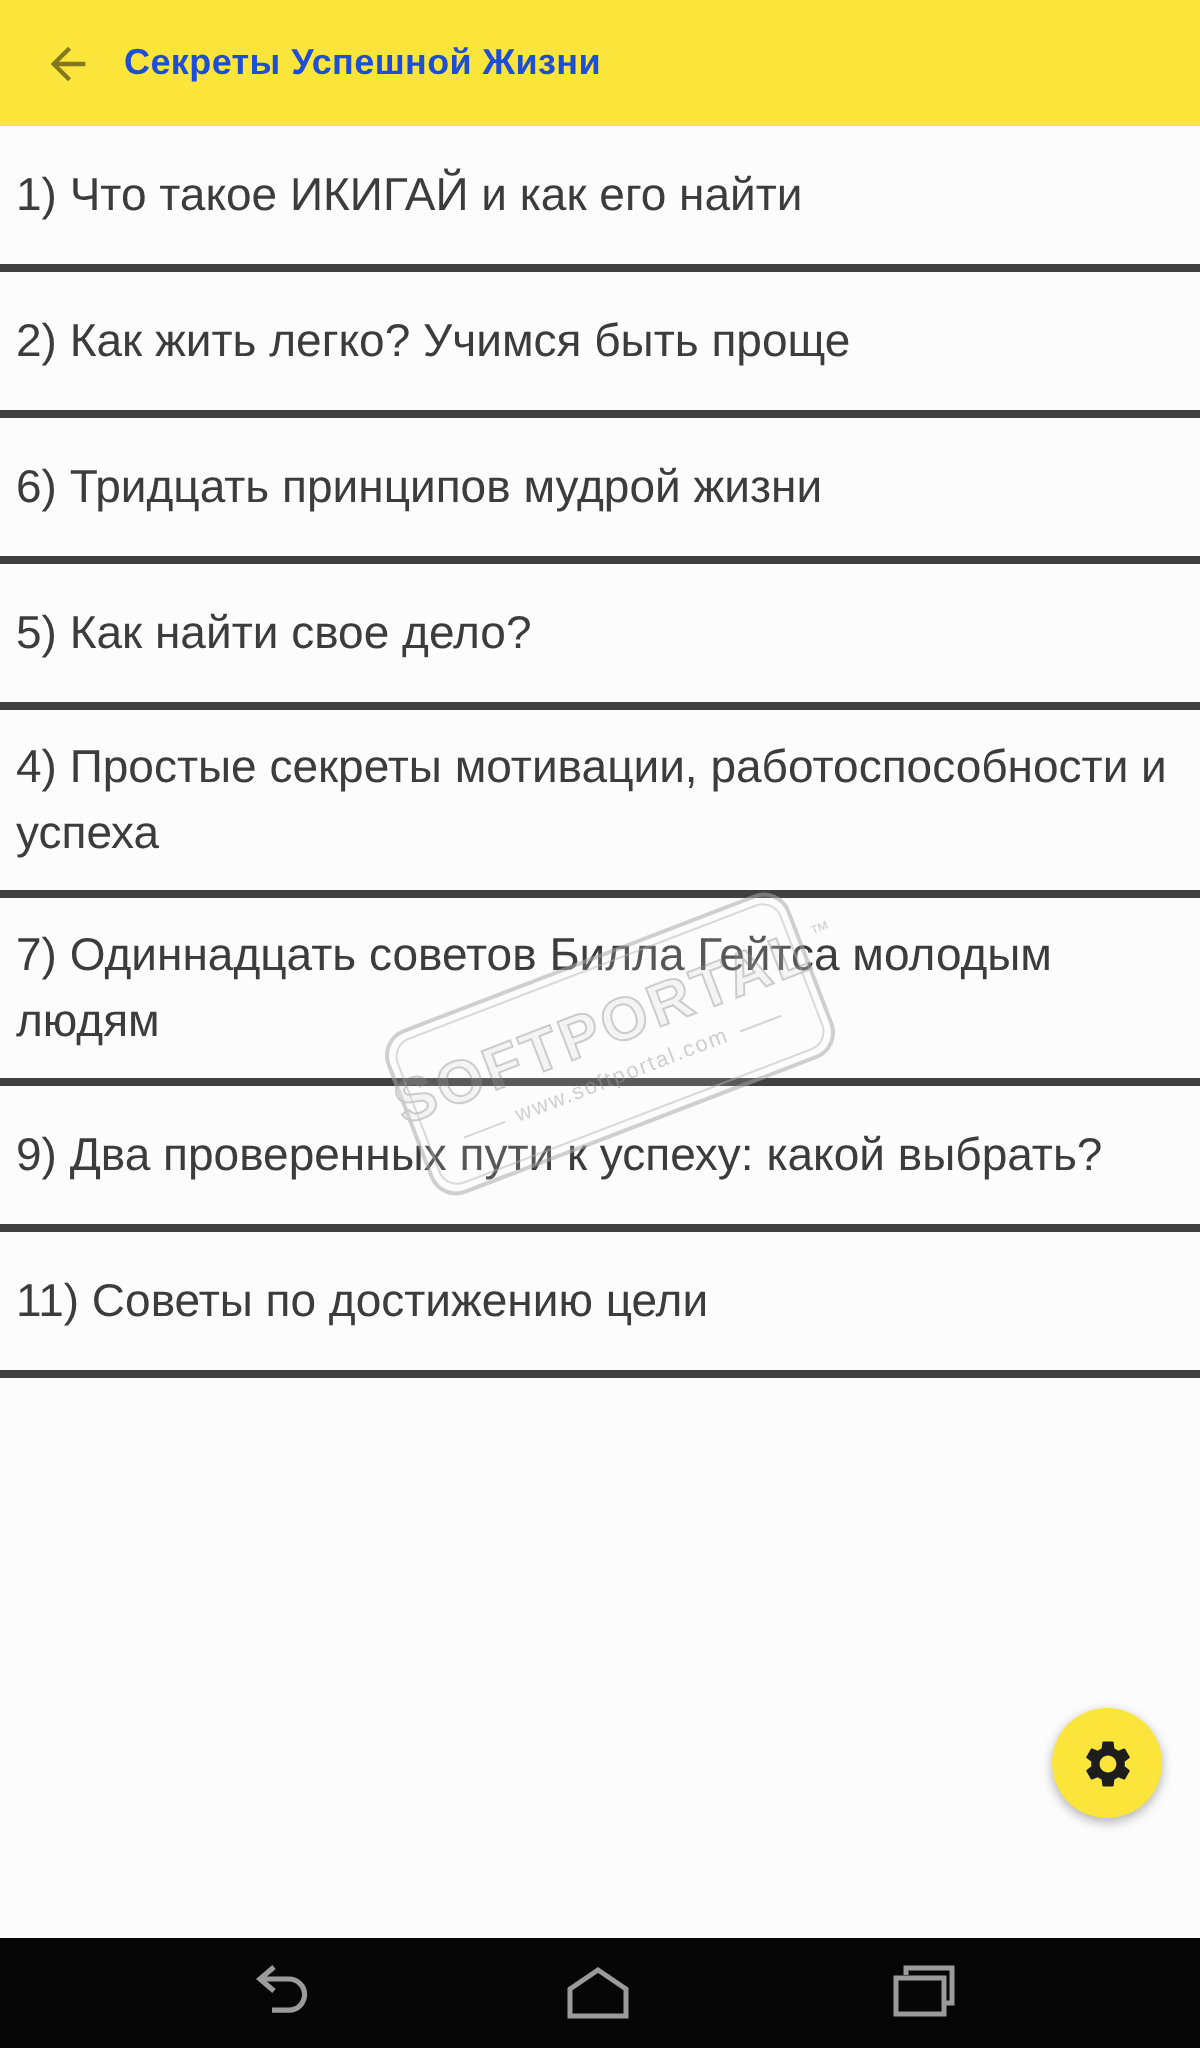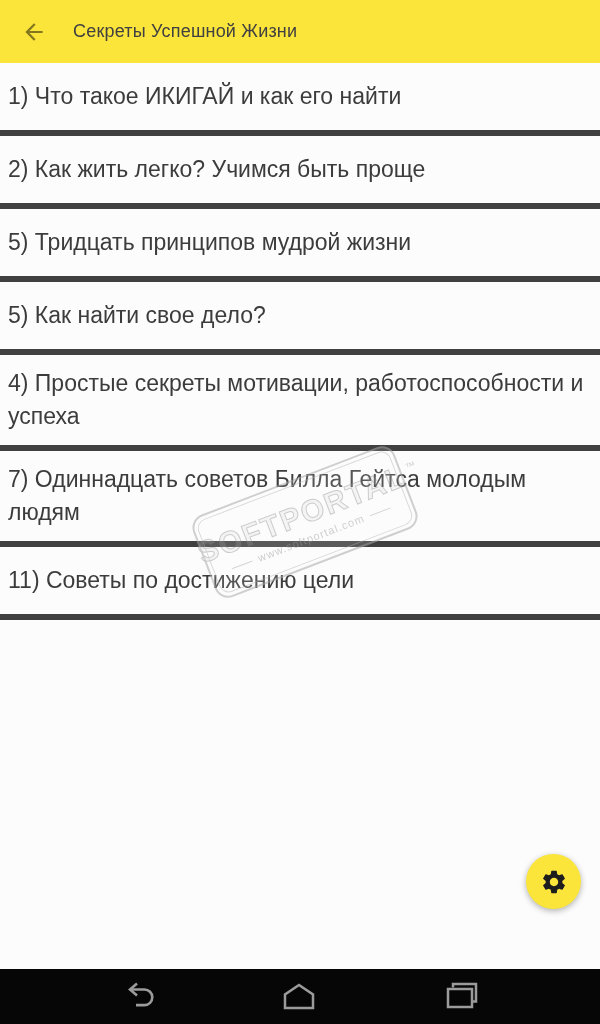--- a/index.html
+++ b/index.html
@@ -11,33 +11,33 @@
   
   .appbar{
     position:absolute;top:0;left:0;width:600px;height:63px;
     background:#FBE53A;display:flex;align-items:center;
   }
   .appbar .back-btn{
     width:26px;height:26px;margin-left:21px;flex:0 0 auto;cursor:pointer;
     display:flex;align-items:center;justify-content:center;
   }
   .appbar .title{
-    margin-left:26px;font-size:18px;font-weight:400;color:#404040;
+    margin-left:15px;font-size:18px;font-weight:700;color:#1d4ed8;
     letter-spacing:.2px;white-space:nowrap;
   }
   
   .list{
     position:absolute;top:63px;left:0;width:600px;bottom:55px;
     margin:0;padding:0;list-style:none;background:#FCFCFC;
   }
   .list li{
     min-height:60px;box-sizing:border-box;
     padding:12px 14px 12px 8px;
     display:flex;align-items:center;
-    border-bottom:6px solid #404040;
+    border-bottom:4px solid #404040;
     cursor:pointer;background:#FCFCFC;
   }
   .list li span{
     font-size:23px;line-height:33px;color:#3C3C3C;
   }
   .list li{min-height:73px;}
   
   .watermark{
     position:absolute;left:197px;top:478px;width:212px;height:84px;
     transform:rotate(-21deg);opacity:.55;pointer-events:none;
@@ -97,30 +97,33 @@
   </div>
 
   <ul class="list" id="article-list">
       <li>
         <span>1) Что такое ИКИГАЙ и как его найти</span>
       </li>
       <li>
         <span>2) Как жить легко? Учимся быть проще</span>
       </li>
       <li>
-        <span>5) Тридцать принципов мудрой жизни</span>
+        <span>6) Тридцать принципов мудрой жизни</span>
       </li>
       <li>
         <span>5) Как найти свое дело?</span>
       </li>
       <li>
         <span>4) Простые секреты мотивации, работоспособности и успеха</span>
       </li>
       <li>
         <span>7) Одиннадцать советов Билла Гейтса молодым людям</span>
+      </li>
+      <li>
+        <span>9) Два проверенных пути к успеху: какой выбрать?</span>
       </li>
       <li>
         <span>11) Советы по достижению цели</span>
       </li>
     </ul>
 
   <div class="watermark">
     <div class="wm-inner">
       <div class="wm-title">
         <span>SOFTPORTAL</span>

